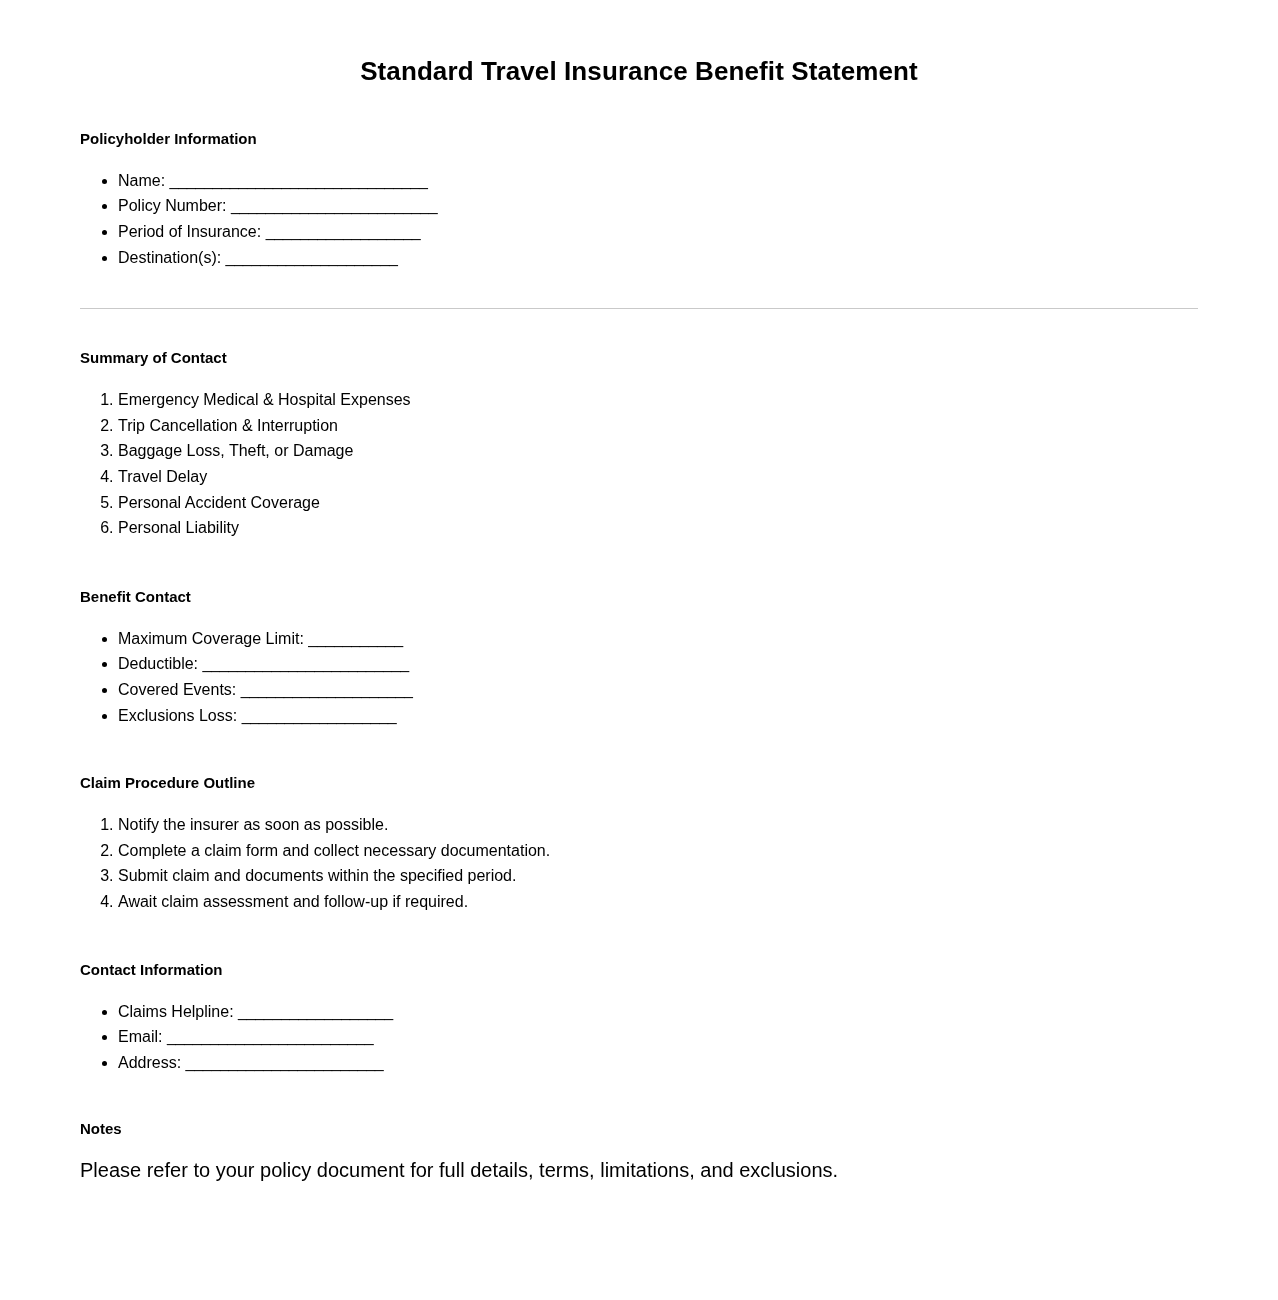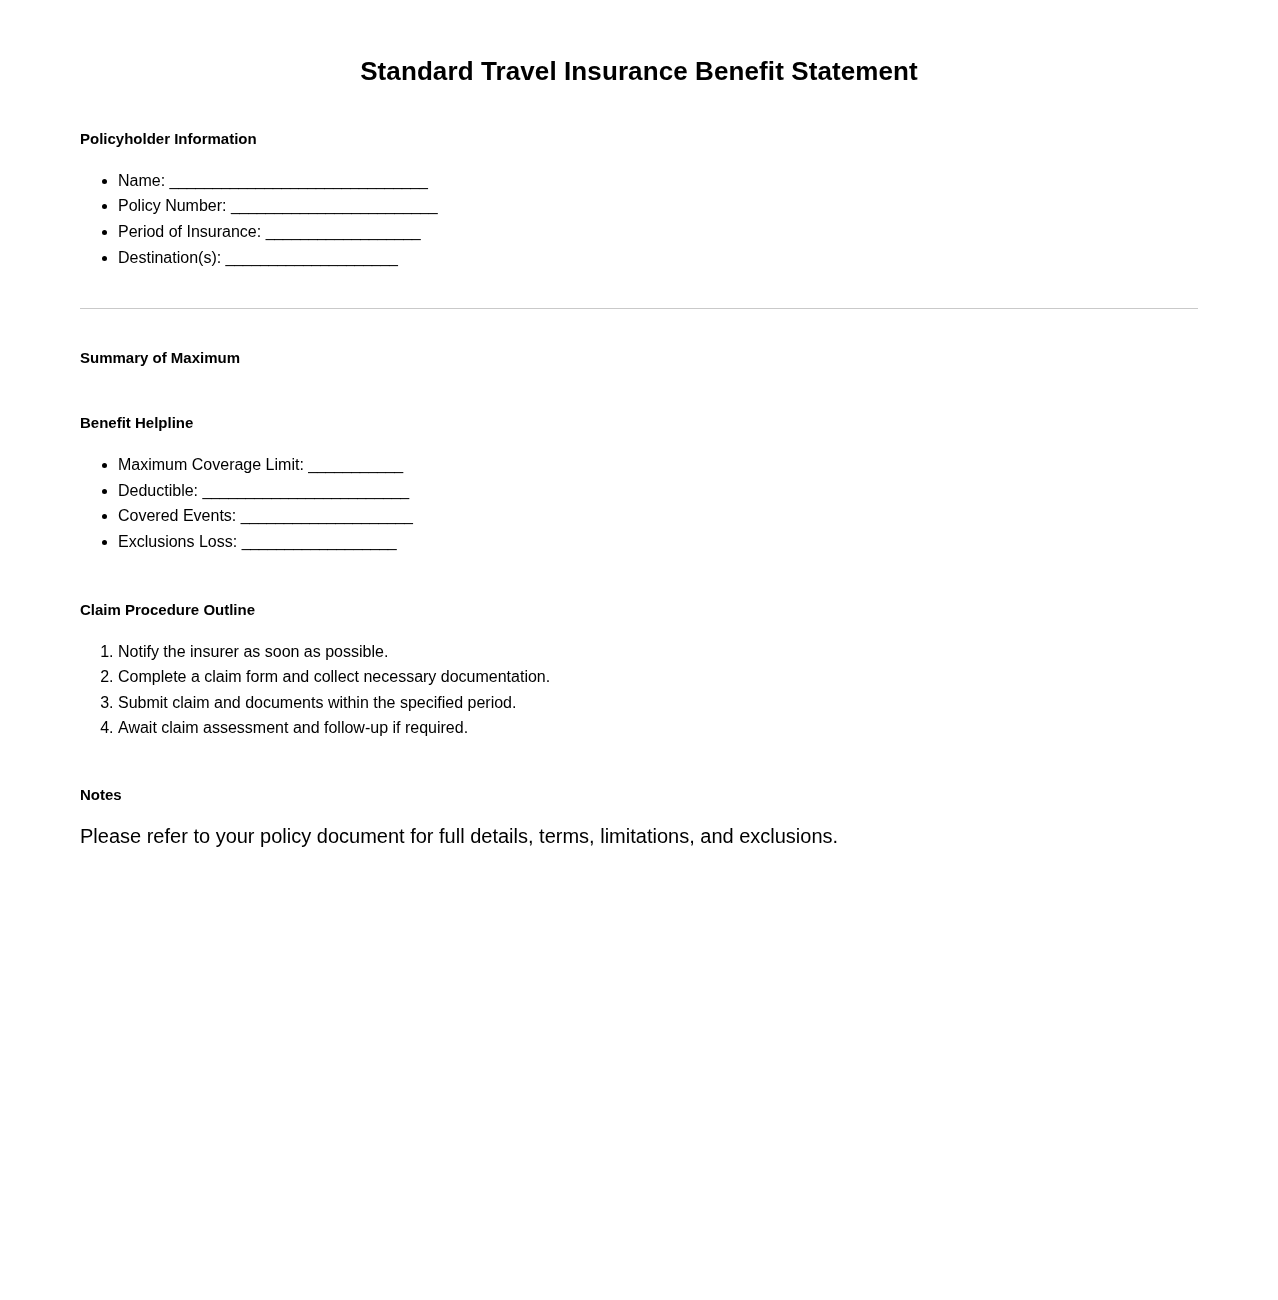--- a/index.html
+++ b/index.html
@@ -95,43 +95,59 @@
       <li><span>Name:</span> <span class="blank">______________________________</span></li>
       <li><span>Policy Number:</span> <span class="blank">________________________</span></li>
       <li><span>Period of Insurance:</span> <span class="blank">__________________</span></li>
       <li><span>Destination(s):</span> <span class="blank">____________________</span></li>
     </ul>
   </div>
 
   <hr class="divider">
 
   <div class="section sec-summary">
-    <h2 class="section-heading">Summary of Maximum</h2>
+    <h2 class="section-heading">Summary of Contact</h2>
+    <ol class="num-list">
+      <li>Emergency Medical &amp; Hospital Expenses</li>
+      <li>Trip Cancellation &amp; Interruption</li>
+      <li>Baggage Loss, Theft, or Damage</li>
+      <li>Travel Delay</li>
+      <li>Personal Accident Coverage</li>
+      <li>Personal Liability</li>
+    </ol>
   </div>
 
   <div class="section sec-details">
-    <h2 class="section-heading">Benefit Helpline</h2>
+    <h2 class="section-heading">Benefit Contact</h2>
     <ul class="field-list">
       <li><span>Maximum Coverage Limit:</span> <span class="blank">___________</span></li>
       <li><span>Deductible:</span> <span class="blank">________________________</span></li>
       <li><span>Covered Events:</span> <span class="blank">____________________</span></li>
       <li><span>Exclusions Loss:</span> <span class="blank">__________________</span></li>
     </ul>
   </div>
 
   <div class="section sec-claim">
     <h2 class="section-heading">Claim Procedure Outline</h2>
     <ol class="num-list">
       <li>Notify the insurer as soon as possible.</li>
       <li>Complete a claim form and collect necessary documentation.</li>
       <li>Submit claim and documents within the specified period.</li>
       <li>Await claim assessment and follow-up if required.</li>
     </ol>
   </div>
 
+  <div class="section sec-contact">
+    <h2 class="section-heading">Contact Information</h2>
+    <ul class="field-list">
+      <li><span>Claims Helpline:</span> <span class="blank">__________________</span></li>
+      <li><span>Email:</span> <span class="blank">________________________</span></li>
+      <li><span>Address:</span> <span class="blank">_______________________</span></li>
+    </ul>
+  </div>
 
   <div class="section sec-notes">
     <h2 class="section-heading">Notes</h2>
     <p class="notes-text">Please refer to your policy document for full details, terms, limitations, and exclusions.</p>
   </div>
 
   <div class="tail-space"></div>
 
 </div>
 

